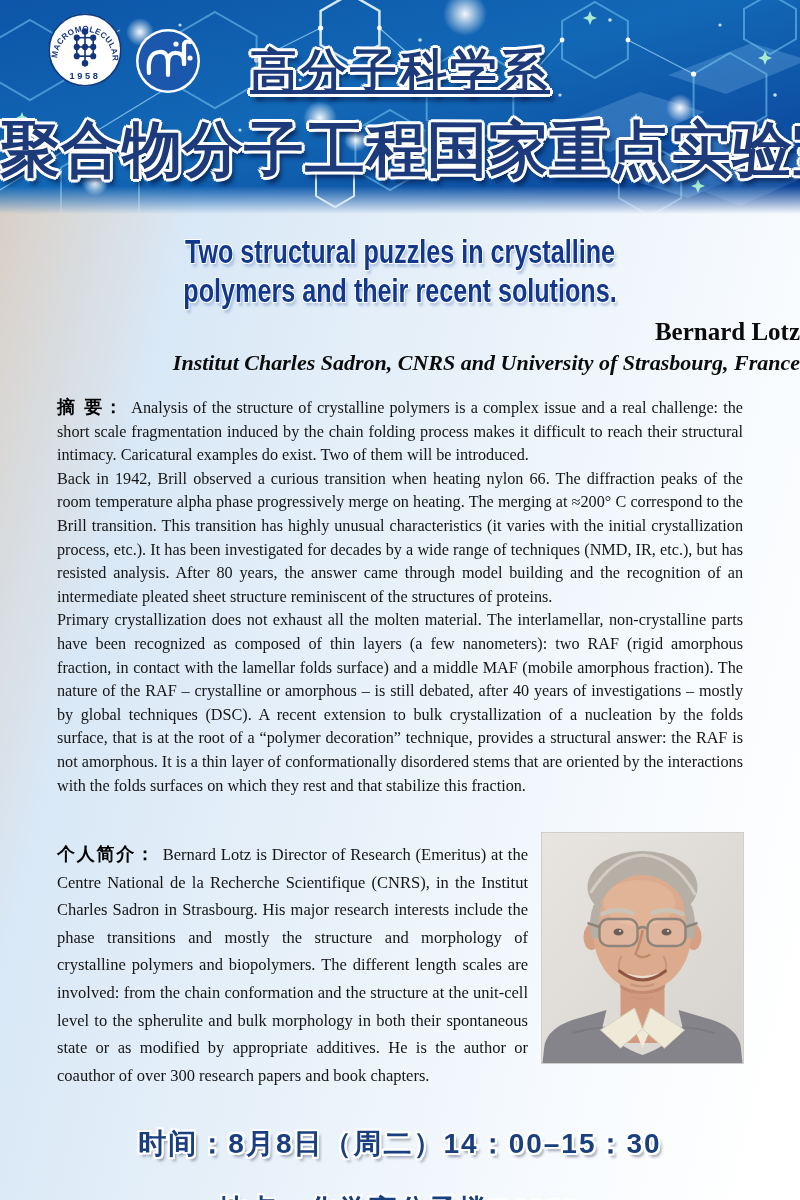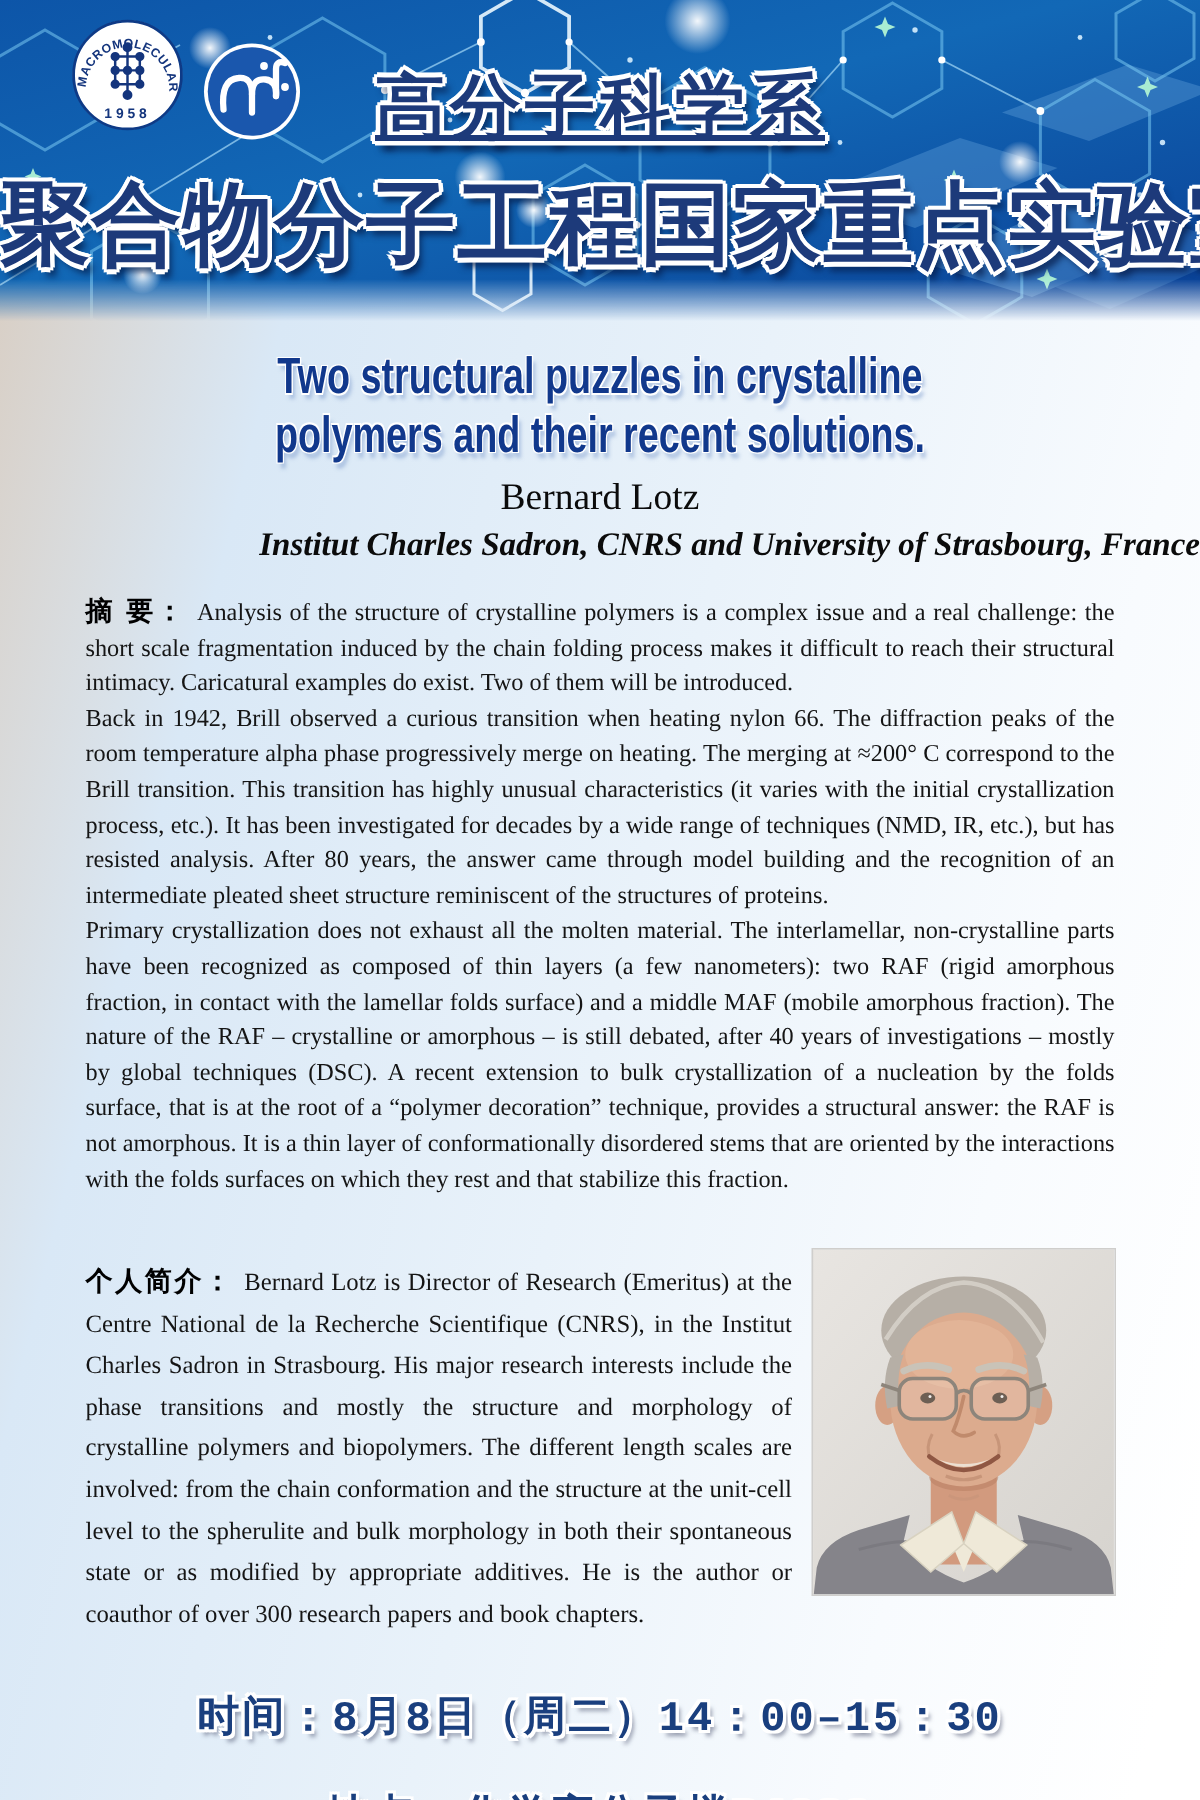--- a/index.html
+++ b/index.html
@@ -30,39 +30,39 @@
   .banner-line2{top:110px;font-size:60px;letter-spacing:1px;}
   
   .content{position:relative;padding-top:216px;}
   .talk-title{
     margin:16px 0 0;text-align:center;
     font-family:"Liberation Sans","DejaVu Sans",sans-serif;font-weight:bold;
     font-size:34px;line-height:39px;color:#11388c;
     transform:scaleX(.74);transform-origin:50% 50%;
     text-shadow:-1px -1px 0 #fff,1px -1px 0 #fff,-1px 1px 0 #fff,1px 1px 0 #fff,3px 4px 3px rgba(125,155,205,.5);
   }
-  .speaker{margin-top:8px;text-align:center;font-weight:normal;font-size:25px;color:#0b0b0b;}
+  .speaker{margin-top:8px;text-align:right;font-weight:bold;font-size:25px;color:#0b0b0b;}
   .affiliation{margin-top:4px;text-align:right;font-weight:bold;font-style:italic;font-size:22px;color:#0b0b0b;}
   .abstract{margin:20px 57px 0;text-align:justify;font-size:16.2px;line-height:23.6px;color:#151515;}
   .abstract p{margin:0;}
   .cjk-label{
     font-family:"Liberation Sans","DejaVu Sans",sans-serif;font-weight:bold;
     font-size:18px;color:#000;letter-spacing:1px;margin-right:7px;font-style:normal;
   }
   .bio{margin:43px 57px 0;min-height:236px;text-align:justify;font-size:16.5px;line-height:27.6px;color:#151515;}
   .bio p{margin:0;}
   .photo{
     float:right;width:201px;height:230px;margin:-8px 0 6px 14px;
     outline:1px solid #cfcecc;background:#e2dfdb;
   }
   .photo svg{display:block;width:100%;height:100%;}
   
   .schedule{margin-top:36px;text-align:center;clear:none;}
   .info-line{
-    font-family:Liberation Mono, monospace;font-weight:900;
+    font-family:Liberation Sans, sans-serif;font-weight:900;
     font-size:28px;letter-spacing:2px;color:#1a3f7e;white-space:nowrap;
     text-shadow:
       -2px -2px 0 #fff,2px -2px 0 #fff,-2px 2px 0 #fff,2px 2px 0 #fff,
       -2px 0 0 #fff,2px 0 0 #fff,0 -2px 0 #fff,0 2px 0 #fff,
       3px 4px 3px rgba(85,92,118,.6);
   }
   .info-line + .info-line{margin-top:28px;}
 </style>
 </head>
 <body>

